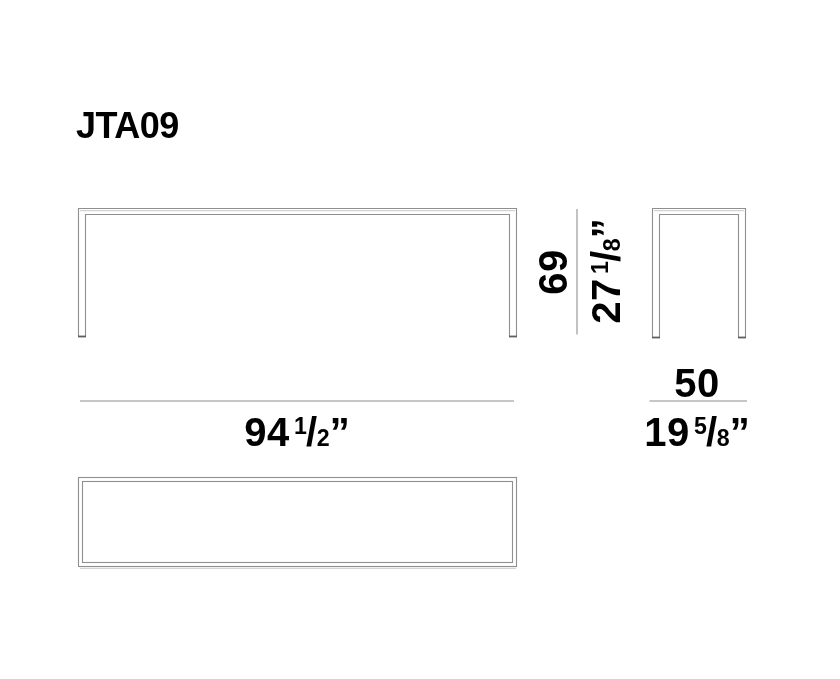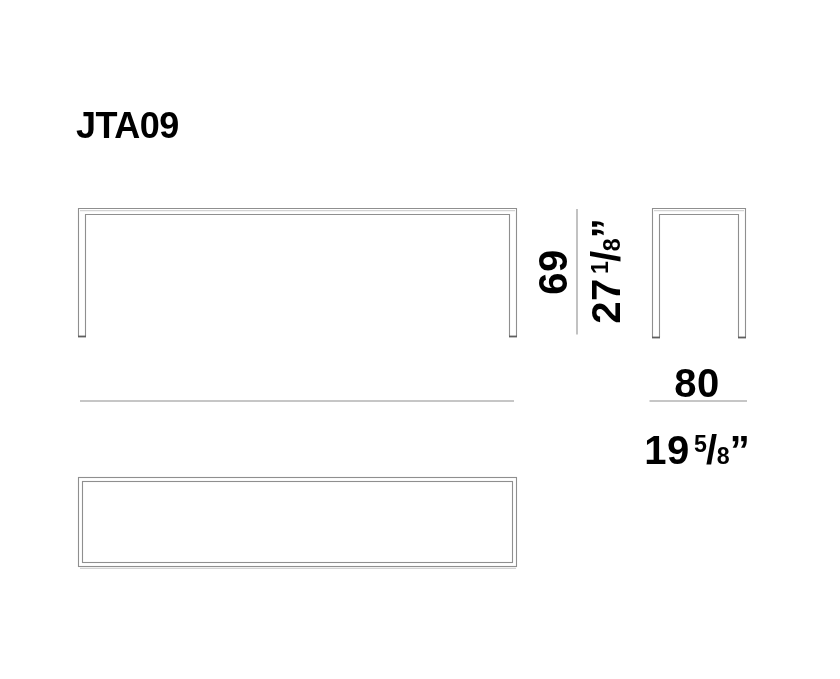--- a/index.html
+++ b/index.html
@@ -98,23 +98,26 @@
 
     <g stroke-width="1.6" stroke="#b3b3b3">
       <line x1="80" y1="401" x2="514" y2="401"></line>
       <line x1="649.5" y1="401" x2="747" y2="401"></line>
       <line x1="577" y1="209" x2="577" y2="334.5"></line>
     </g>
   </svg>
 
   <div class="product-title">JTA09</div>
 
+  <div class="dim-text" style="left:197px; top:406px;">
+    <span>94</span><span class="fnum">1</span><span class="fsl">/</span><span class="fden">2</span><span class="unitmark">”</span>
+  </div>
 
-  <div class="dim-text" style="left:597px; top:363px;">80</div>
-  <div class="dim-text" style="left:597px; top:406px;margin-top:18px;">
+  <div class="dim-text" style="left:597px; top:363px;">50</div>
+  <div class="dim-text" style="left:597px; top:406px;">
     <span>19</span><span class="fnum">5</span><span class="fsl">/</span><span class="fden">8</span><span class="unitmark">”</span>
   </div>
 
   <div class="dim-text rot" style="left:473px; top:252px; width:160px;">69</div>
   <div class="dim-text rot" style="left:500px; top:251px; width:200px;">
     <span>27</span><span class="fnum">1</span><span class="fsl">/</span><span class="fden">8</span><span class="unitmark">”</span>
   </div>
 
 </div>
 

